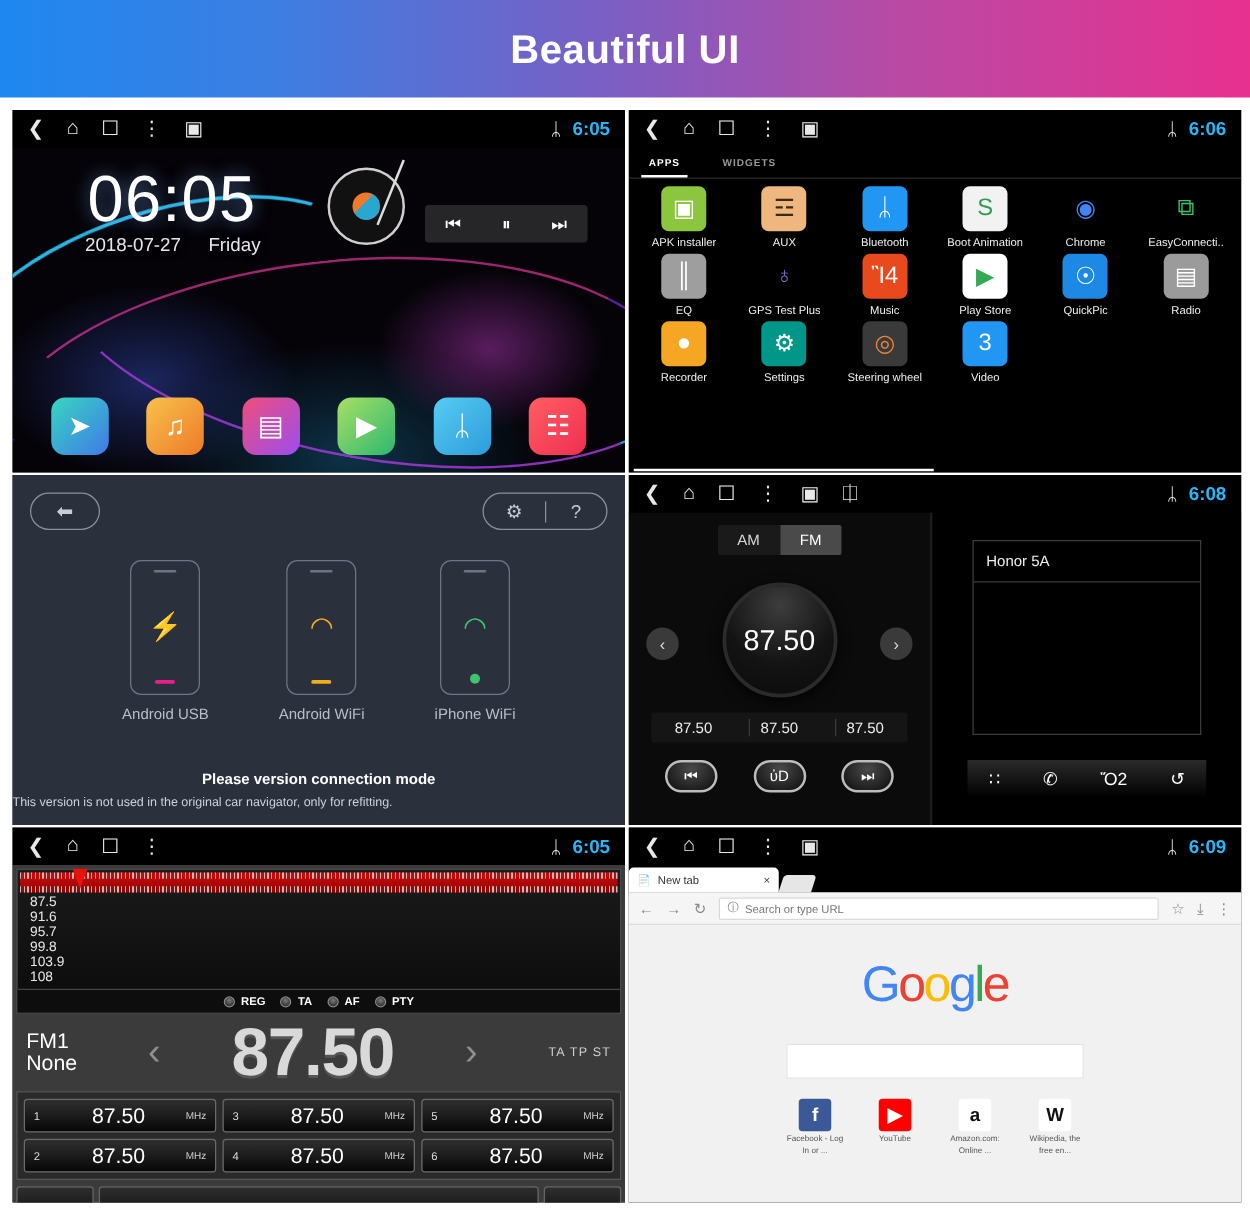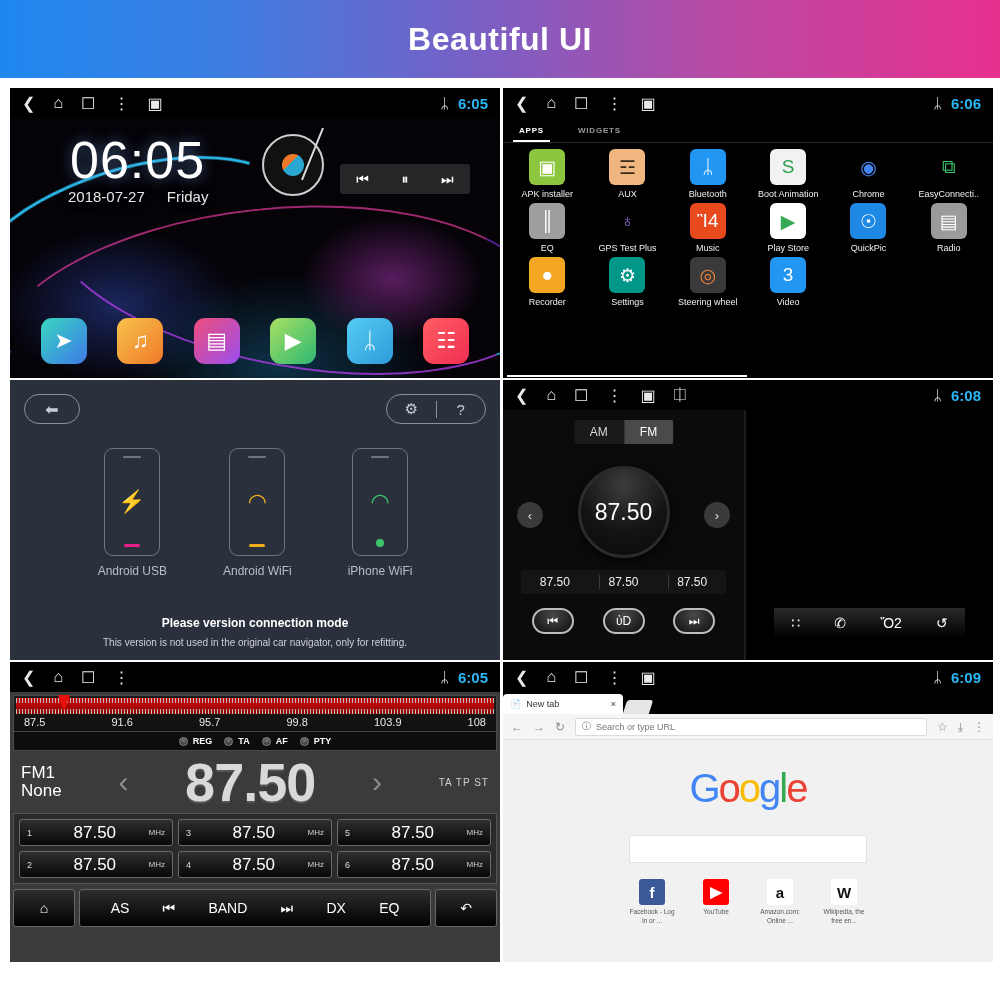--- a/index.html
+++ b/index.html
@@ -175,21 +175,21 @@
   }
   .phone-home {
     position: absolute; bottom: 8px; left: 50%; transform: translateX(-50%);
   }
   .ec-mode-label { font-size: 12px; color: #b9bdc9; }
   .ec-msg {
     position: absolute; left: 0; right: 0; bottom: 30px; text-align: center;
     color: #fff; font-size: 12px; font-weight: bold;
   }
   .ec-sub {
-    position: absolute; left: 0; right: 0; bottom: 12px; text-align: center;
+    position: absolute; left: 0; right: 0; bottom: 12px; text-align: left;
     color: #cdd1da; font-size: 10px;
   }
 
   
   .rb { position: absolute; inset: 30px 0 0 0; display: flex; background: #050505; }
   .rb-left { width: 243px; position: relative; background: #0b0b0b; border-right: 2px solid #1c1c1c; }
   .rb-right { flex: 1; position: relative; background: #000; }
   .band-tabs {
     position: absolute; left: 50%; transform: translateX(-50%); top: 10px;
     display: flex; border-radius: 2px; overflow: hidden;
@@ -258,21 +258,21 @@
       repeating-linear-gradient(90deg, #bdbdbd 0 1px, transparent 1px 3px) bottom/100% 5px no-repeat,
       linear-gradient(180deg, #cf0a0a, #8e0505);
   }
   .scale-pointer {
     position: absolute; left: 10%; top: -3px; width: 0; height: 0;
     border-left: 6px solid transparent; border-right: 6px solid transparent;
     border-top: 16px solid #e8120c; transform: translateX(-50%);
   }
   .scale-nums {
     display: flex; justify-content: space-between; padding: 2px 10px 3px 10px;
-    color: #e8e8e8; font-size: 11px;
+    color: #e8e8e8; font-size: 11px; flex-direction: column;
   }
   .rds-row {
     background: #0d0d0d; border-top: 1px solid #444;
     display: flex; justify-content: center; gap: 12px; padding: 4px 0;
   }
   .rds-item { display: flex; align-items: center; gap: 5px; color: #fff; font-size: 9px; font-weight: bold; }
   .rds-dot {
     width: 9px; height: 9px; border-radius: 50%;
     background: radial-gradient(circle at 50% 35%, #7a7a7a, #1a1a1a);
     border: 1px solid #8a8a8a;
@@ -566,20 +566,23 @@
             <div class="rb-preset">87.50</div>
             <div class="rb-preset">87.50</div>
           </div>
         <div class="rb-transport" id="rb-transport">
             <div class="rb-tbtn">⏮</div>
             <div class="rb-tbtn">ὐD</div>
             <div class="rb-tbtn">⏭</div>
           </div>
       </div>
       <div class="rb-right">
+        <div class="bt-device-box">
+          <div class="bt-device-row">Honor 5A</div>
+        </div>
         <div class="bt-toolbar" id="bt-toolbar">
             <div>∷</div>
             <div>✆</div>
             <div>Ὅ2</div>
             <div>↺</div>
           </div>
       </div>
     </div>
   </div>
 

